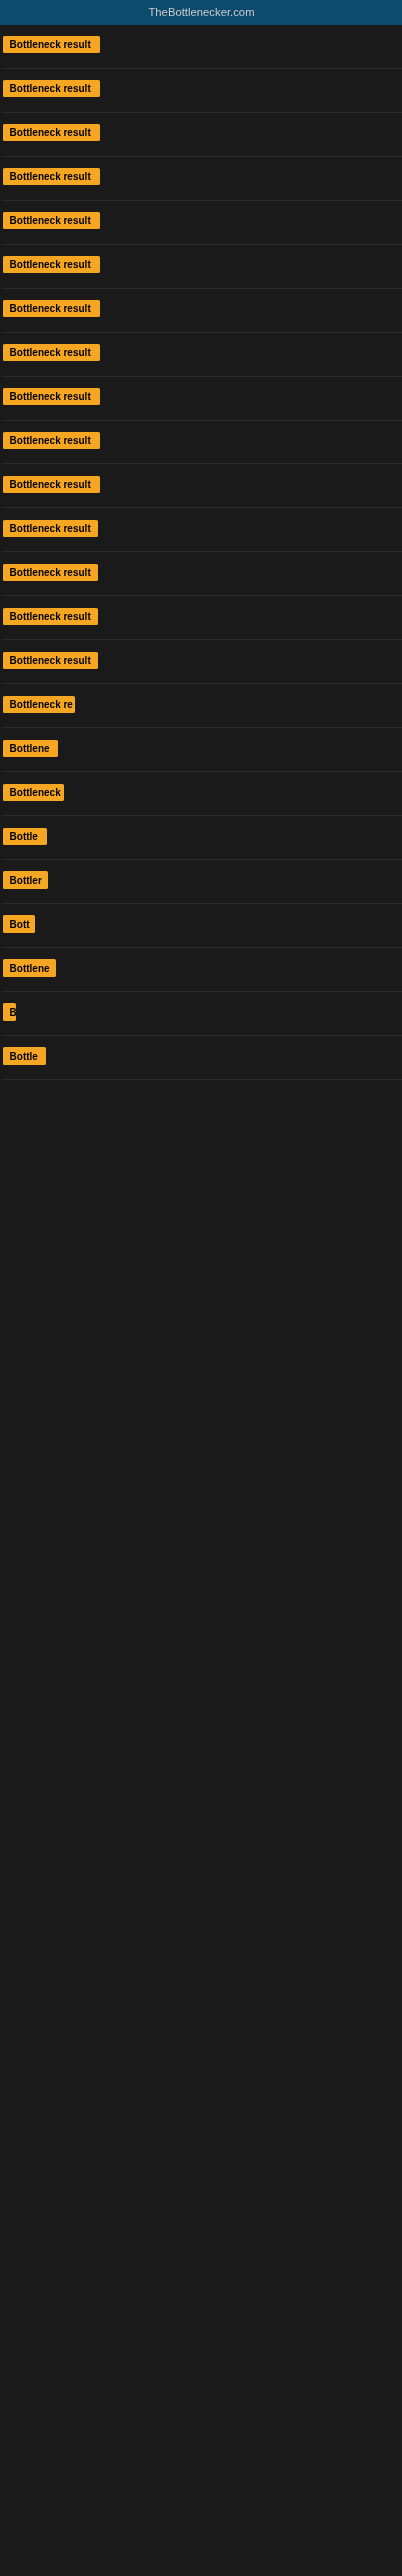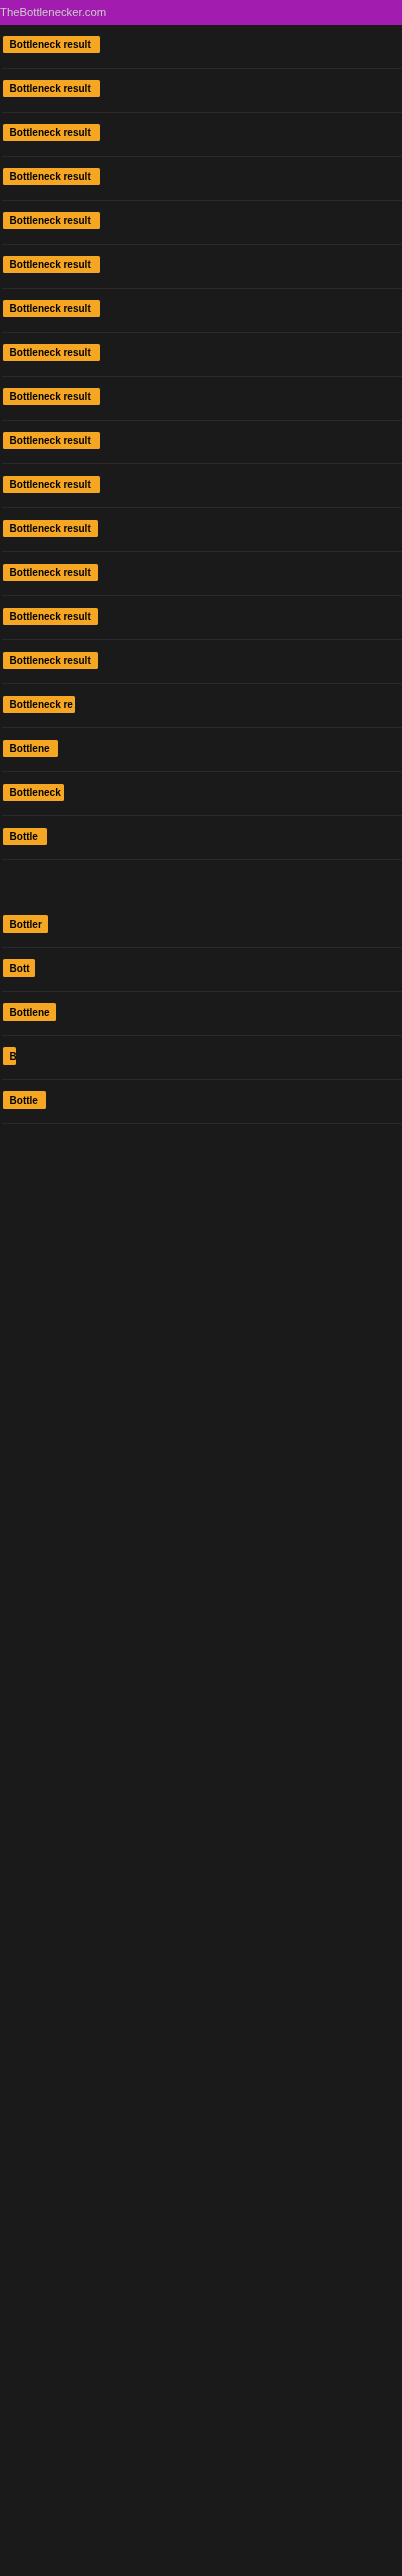--- a/index.html
+++ b/index.html
@@ -10,25 +10,25 @@
 
     body {
       width: 403px;
       min-height: 2576px;
       background-color: #1a1a1a;
       font-family: Arial, sans-serif;
       position: relative;
     }
 
     .site-title {
-      text-align: left;
+      text-align: center;
       color: #cccccc;
       font-size: 11.3px;
       padding: 6.4px 0;
-      background-color: #a21caf;
+      background-color: #0c4a6e;
     }
 
     .bottleneck-badge {
       display: inline-block;
       background-color: #f5a623;
       color: #000;
       font-size: 10px;
       font-weight: bold;
       padding: 3.2px 6.4px;
       border-radius: 1.6px;
@@ -62,19 +62,19 @@
     <div class="badge-row"><div class="bottleneck-badge" style="max-width: 97px; width: 97px;">Bottleneck result</div></div>
     <div class="badge-row"><div class="bottleneck-badge" style="max-width: 97px; width: 97px;">Bottleneck result</div></div>
     <div class="badge-row"><div class="bottleneck-badge" style="max-width: 95px; width: 95px;">Bottleneck result</div></div>
     <div class="badge-row"><div class="bottleneck-badge" style="max-width: 95px; width: 95px;">Bottleneck result</div></div>
     <div class="badge-row"><div class="bottleneck-badge" style="max-width: 95px; width: 95px;">Bottleneck result</div></div>
     <div class="badge-row"><div class="bottleneck-badge" style="max-width: 95px; width: 95px;">Bottleneck result</div></div>
     <div class="badge-row"><div class="bottleneck-badge" style="max-width: 72px; width: 72px;">Bottleneck re</div></div>
     <div class="badge-row"><div class="bottleneck-badge" style="max-width: 55px; width: 55px;">Bottlene</div></div>
     <div class="badge-row"><div class="bottleneck-badge" style="max-width: 61px; width: 61px;">Bottleneck</div></div>
     <div class="badge-row"><div class="bottleneck-badge" style="max-width: 44px; width: 44px;">Bottle</div></div>
-    <div class="badge-row"><div class="bottleneck-badge" style="max-width: 45px; width: 45px; margin-top: 44px;">Bottler</div></div>
+    <div class="badge-row"><div class="bottleneck-badge" style="max-width: 45px; width: 45px;">Bottler</div></div>
     <div class="badge-row"><div class="bottleneck-badge" style="max-width: 32px; width: 32px;">Bott</div></div>
     <div class="badge-row"><div class="bottleneck-badge" style="max-width: 53px; width: 53px;">Bottlene</div></div>
     <div class="badge-row"><div class="bottleneck-badge" style="max-width: 13px; width: 13px;">B</div></div>
     <div class="badge-row"><div class="bottleneck-badge" style="max-width: 43px; width: 43px;">Bottle</div></div>
   </div>
 
 
 </body></html>

